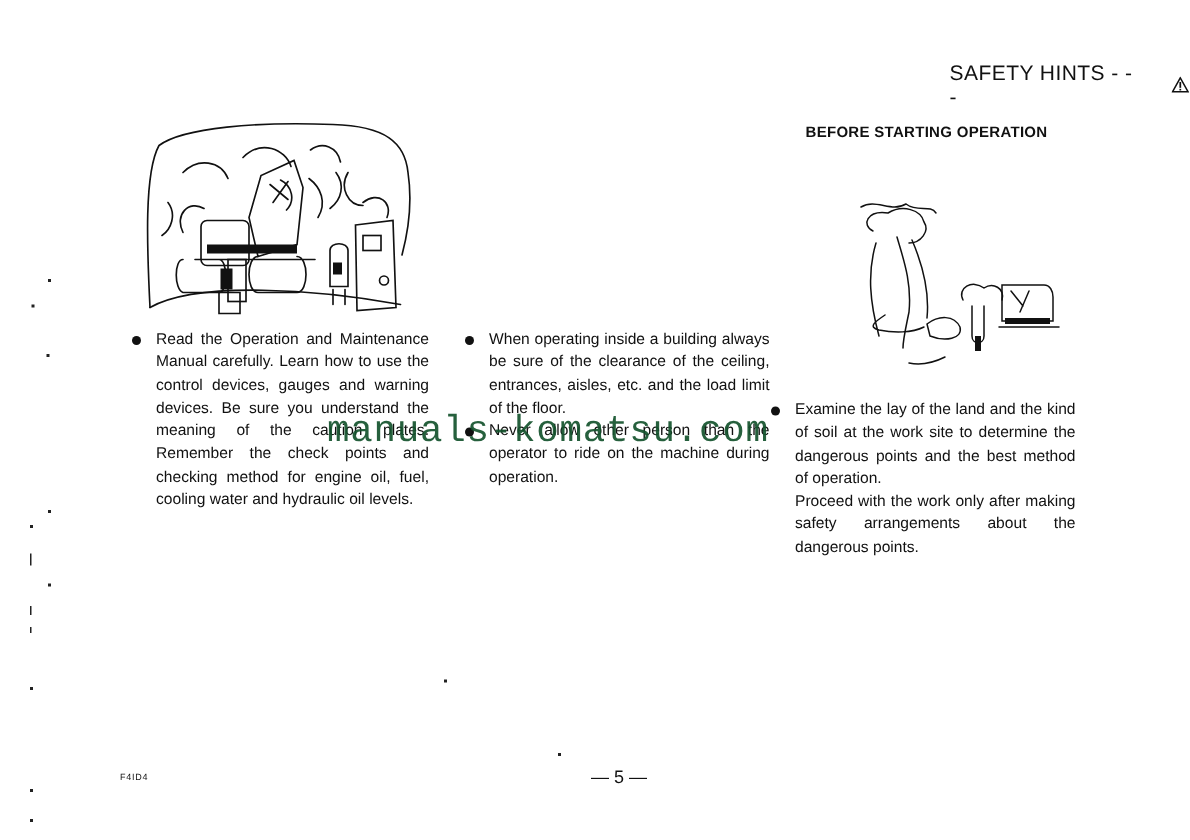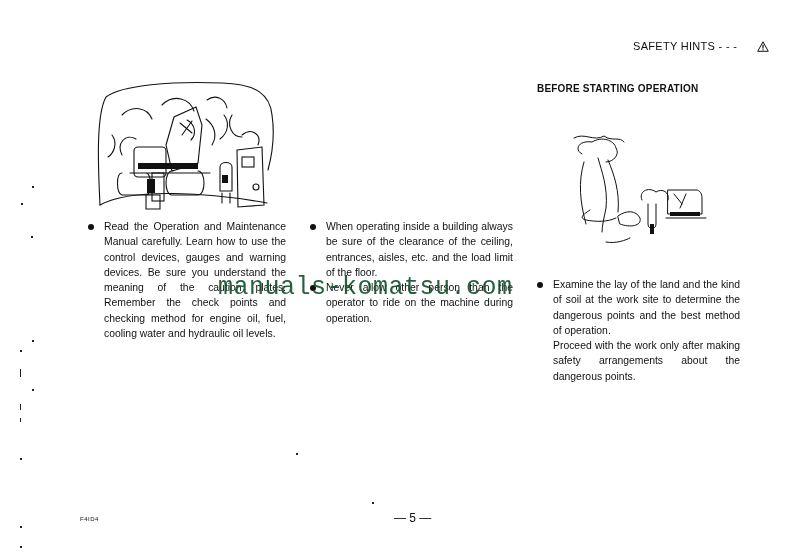--- a/index.html
+++ b/index.html
@@ -1,25 +1,25 @@
 <!DOCTYPE html>
 <html><head>
   <meta charset="utf-8">
   <style>
     html, body { margin: 0; padding: 0; background: #ffffff; }
     body { width: 793px; height: 560px; position: relative; overflow: hidden;
            font-family: "Liberation Sans", "DejaVu Sans", sans-serif; color: #111; }
     .abs { position: absolute; }
-    .header { left: 633px; top: 40px; font-size: 11px; letter-spacing: 0.3px; display: flex; align-items: center; gap: 20px; }
+    .header { left: 633px; top: 40px; font-size: 14px; letter-spacing: 0.3px; display: flex; align-items: center; gap: 20px; }
     .header .warn { width: 12px; height: 11px; }
     .section-title { left: 537px; top: 83px; font-size: 10px; font-weight: bold; letter-spacing: 0.2px; }
     .col { font-size: 10.4px; line-height: 15.3px; text-align: justify; }
     .col1 { left: 88px; top: 219px; width: 198px; }
     .col2 { left: 310px; top: 219px; width: 203px; }
-    .col3 { left: 537px; top: 266px; width: 203px; margin-top: 11px; }
+    .col3 { left: 514px; top: 266px; width: 203px; }
     .bullet { position: relative; padding-left: 16px; margin: 0; }
     .bullet .dot { position: absolute; left: 0; top: 5px; width: 6px; height: 6px; border-radius: 50%; background: #111; }
     .bullet p { margin: 0; }
     .sub { padding-left: 16px; margin: 0; }
     .footer-code { left: 80px; top: 516px; font-size: 6px; letter-spacing: 0.5px; }
     .page-num { left: 394px; top: 511px; font-size: 12px; }
     .watermark { left: 218px; top: 273px; font-size: 25px; color: #14532d; letter-spacing: 0.5px; opacity: 0.92; font-family: Liberation Mono, monospace; }
     .illus1 { left: 92px; top: 75px; width: 205px; height: 140px; }
     .illus2 { left: 562px; top: 118px; width: 155px; height: 132px; }
     .specks span { position: absolute; background: #222; width: 2px; height: 2px; }

